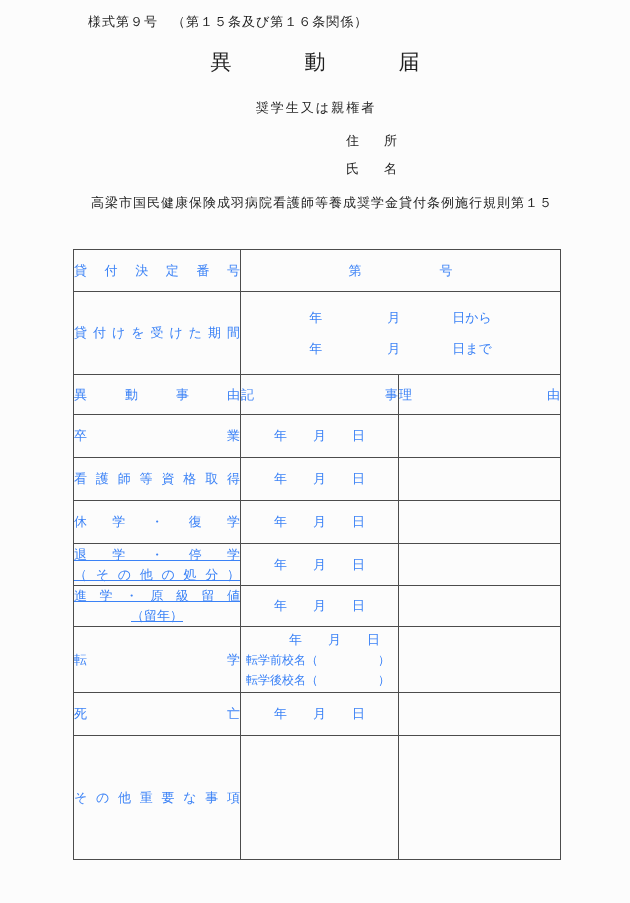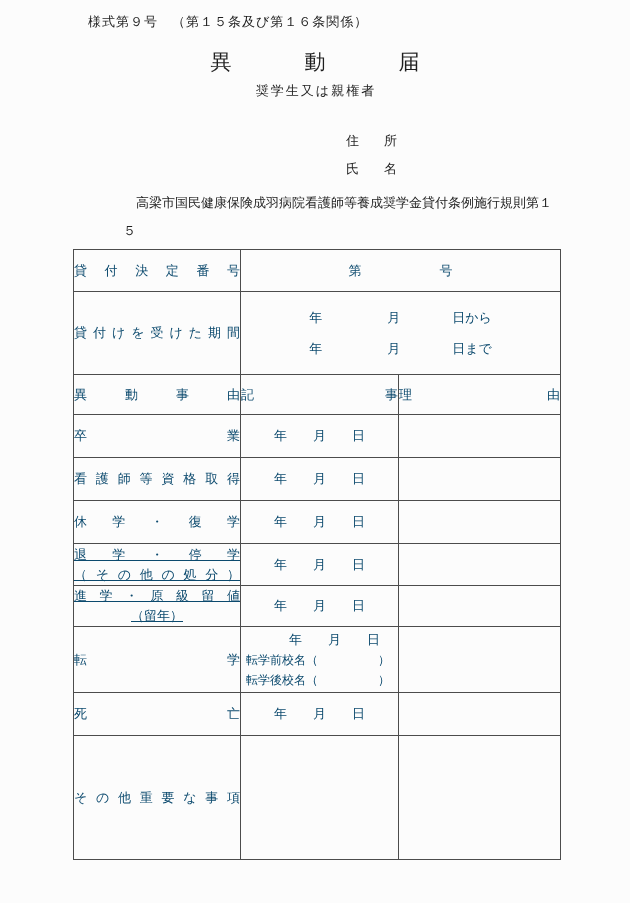--- a/index.html
+++ b/index.html
@@ -6,32 +6,32 @@
   body{
     width:630px;height:903px;position:relative;overflow:hidden;
     background:#fcfcfc;color:#1e1e1e;
     font-family:"Liberation Serif","DejaVu Serif",serif;
     font-size:13px;
   }
   .abs{position:absolute;}
   #form-note{top:13px;left:88px;letter-spacing:1px;white-space:nowrap;}
   #title-wrap{top:48px;left:0;width:630px;text-align:center;}
   #title-wrap .title-text{font-size:21px;letter-spacing:73px;margin-right:-73px;white-space:nowrap;}
-  #subtitle-wrap{top:82px;left:0;width:630px;text-align:center;}
+  #subtitle-wrap{top:99px;left:0;width:630px;text-align:center;}
   #subtitle-wrap .subtitle-text{letter-spacing:2px;margin-right:-2px;white-space:nowrap;}
   #address-line{top:132px;left:302px;}
   #name-line{top:160px;left:302px;}
   .spread-51{display:block;width:51px;text-align:justify;text-align-last:justify;margin-left:44px;}
   #body-par{top:189px;left:78px;width:474px;line-height:28px;}
-  #body-par .par-line{display:block;text-align:justify;text-align-last:justify;margin-left:45px;}
+  #body-par .par-line{display:block;text-align:justify;text-align-last:justify;}
   #body-par .indent{text-indent:13px;}
 
   table#idou-table{
     position:absolute;top:249px;left:73px;width:487px;
-    border-collapse:collapse;table-layout:fixed;font-size:13px;color:#0c4a6e;
+    border-collapse:collapse;table-layout:fixed;font-size:13px;color:#3b82f6;
   }
   #idou-table td{border:1px solid #4c4c4c;padding:0;vertical-align:middle;overflow:hidden;}
   .just{text-align:justify;text-align-last:justify;padding:0 18px;}
   .justh{text-align:justify;text-align-last:justify;padding:0 14px;}
   .jline{display:block;text-align:justify;text-align-last:justify;}
   .cline{display:block;text-align:left;text-align-last:center;}
   .two-line{line-height:20px;padding:0 18px;text-decoration:underline;}
   .val-center{text-align:center;}
   .date-cell{text-align:center;padding-left:30px;white-space:nowrap;}
   .period-cell{text-align:right;padding-right:26px;line-height:31px;white-space:nowrap;}

